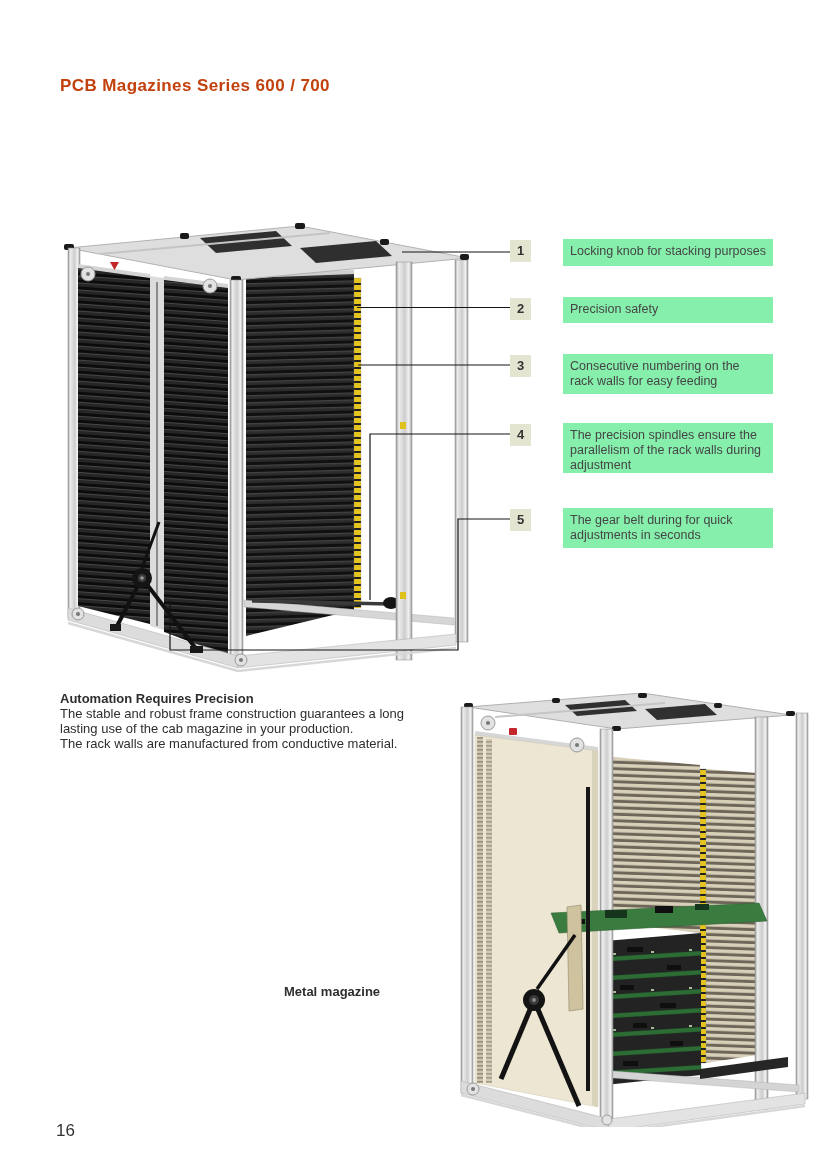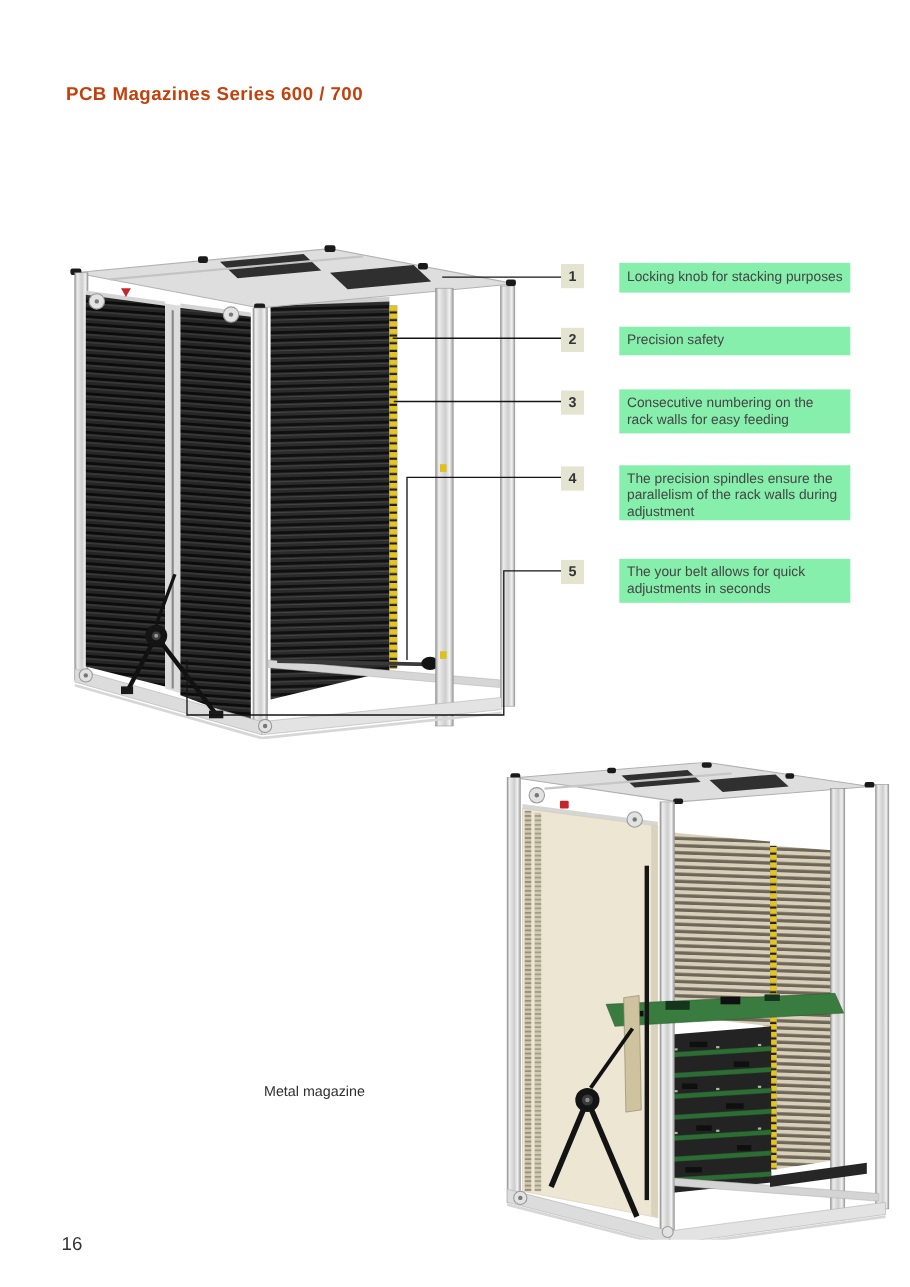--- a/index.html
+++ b/index.html
@@ -38,21 +38,21 @@
   .text-block {
     position:absolute; left:60px; top:691px; width:400px;
     color:#2e2e2e; font-size:13px; line-height:15px;
   }
   .text-block .hd { font-weight:bold; margin:0; }
   .text-block p { margin:0 0 15px 0; white-space:pre-line; }
   .metal-block {
     position:absolute; left:240px; top:984px; width:195px;
     color:#2e2e2e; font-size:13px; line-height:15.5px;
   }
-  .metal-block .hd { font-weight:normal; }
+  .metal-block .hd { font-weight:bold;margin-left:44px; }
   .metal-block .bd { white-space:pre-line; }
   .page-number {
     position:absolute; left:56px; top:1121px; font-size:17px; color:#333;
   }
 </style>
 </head>
 <body>
 
 <div class="page">
 
@@ -306,25 +306,29 @@
 rack walls for easy feeding</div>
   </div>
   <div class="callout c4">
     <div class="num">4</div>
     <div class="label">The precision spindles ensure the
 parallelism of the rack walls during
 adjustment</div>
   </div>
   <div class="callout c5">
     <div class="num">5</div>
-    <div class="label">The your belt allows for quick
+    <div class="label">The gear belt during for quick
 adjustments in seconds</div>
   </div>
 
   <div class="text-block">
+    <div class="hd">Automation Requires Precision</div>
+    <p>The stable and robust frame construction guarantees a long
+lasting use of the cab magazine in your production.
+The rack walls are manufactured from conductive material.</p>
   </div>
 
   <div class="metal-block">
     <div class="hd">Metal magazine</div>
   </div>
 
   <div class="page-number">16</div>
 
 </div>
 

